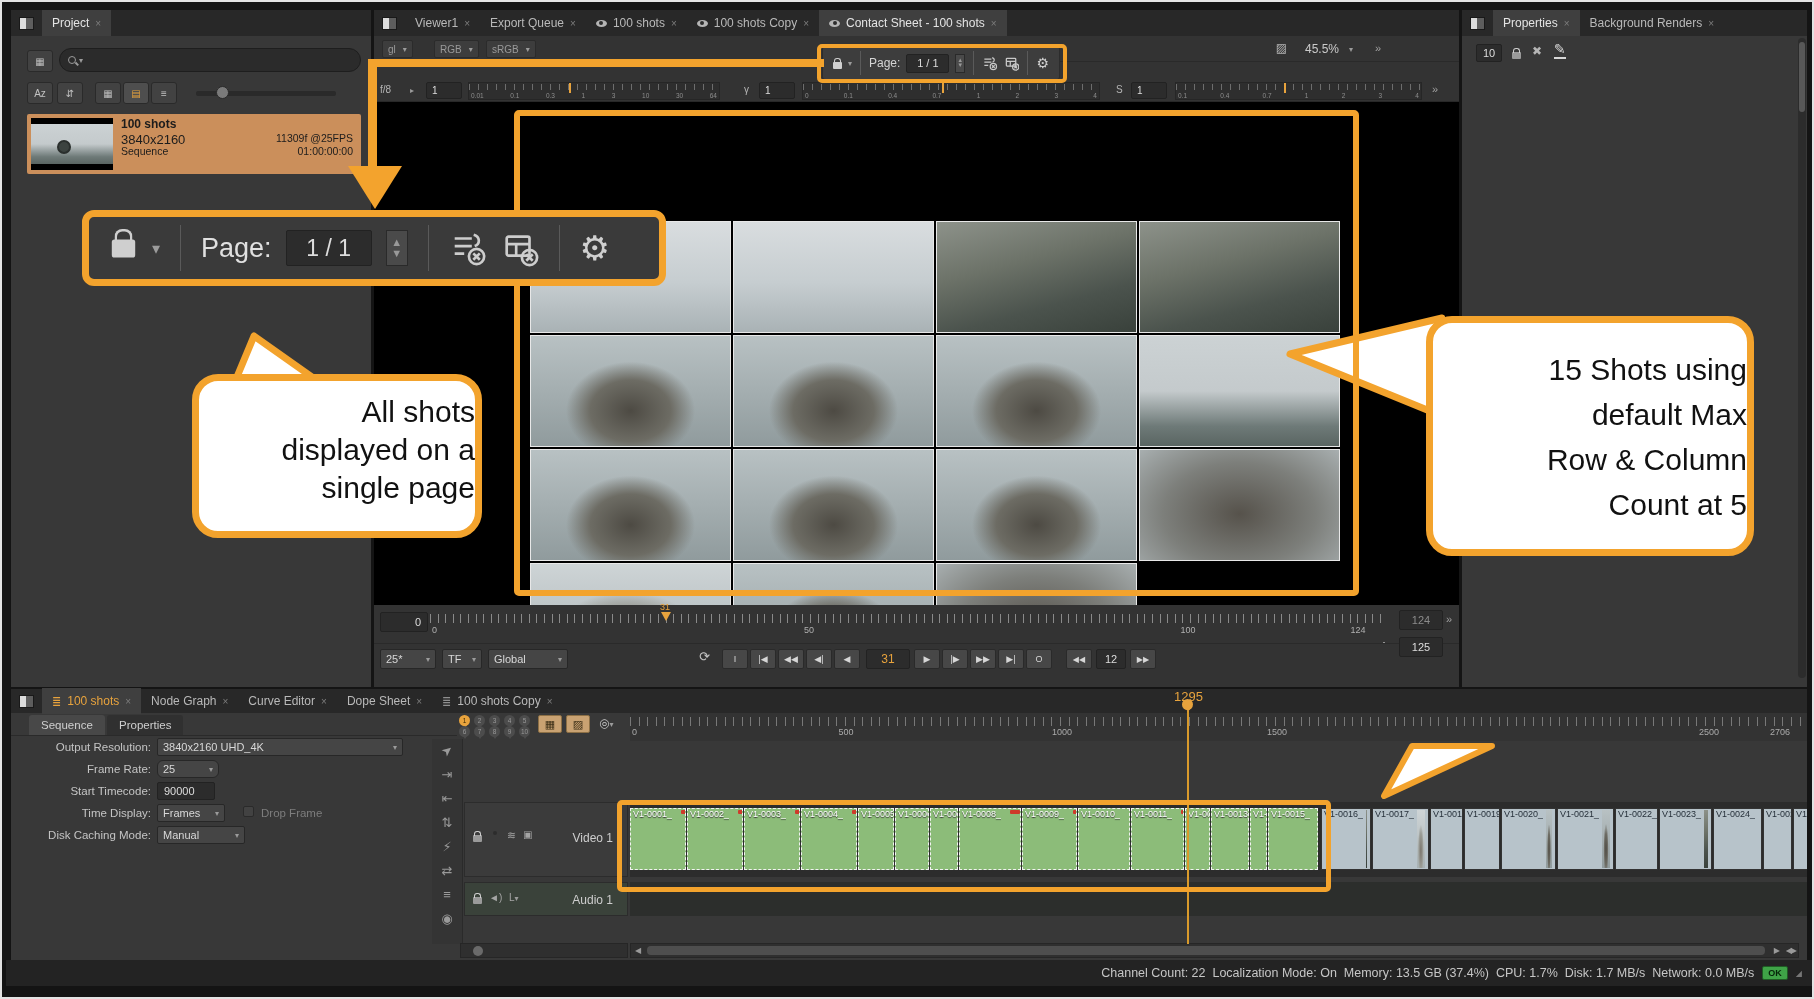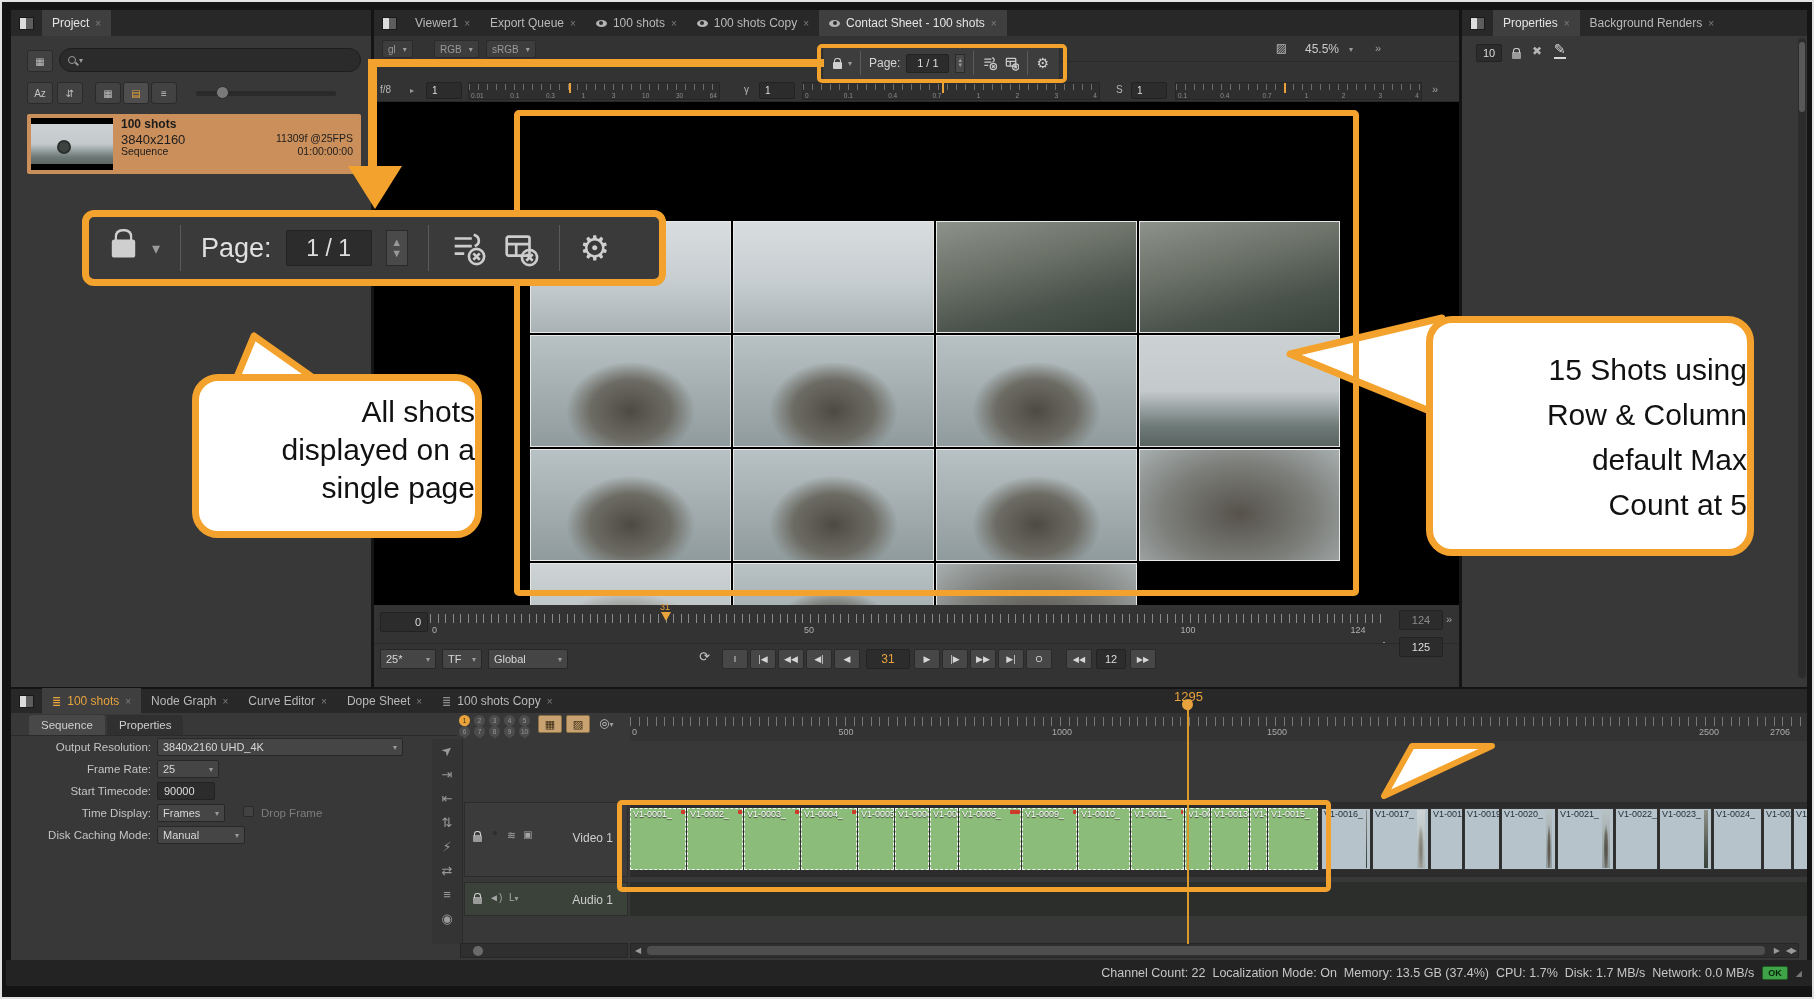--- a/index.html
+++ b/index.html
@@ -434,21 +434,21 @@
         <span>Properties</span>
       </div>
     <div class="abs" style="left:0;top:46px;width:446px;height:1px;background:#2a2a2a;"></div>
 
     <div class="formlabel" style="top:52px;">Output Resolution:</div>
     <span class="ddl formbox" style="top:49px;width:246px;">
         <span>3840x2160 UHD_4K</span>
         <span class="caret">▾</span>
       </span>
     <div class="formlabel" style="top:74px;">Frame Rate:</div>
-    <span class="ddl formbox" style="top:71px;width:62px;">
+    <span class="ddl formbox" style="top:71px;width:62px;border-radius:6px;">
         <span>25</span>
         <span class="caret">▾</span>
       </span>
     <div class="formlabel" style="top:96px;">Start Timecode:</div>
     <span class="field formbox" style="top:93px;width:58px;padding-left:6px;">90000</span>
     <div class="formlabel" style="top:118px;">Time Display:</div>
     <span class="ddl formbox" style="top:115px;width:68px;">
         <span>Frames</span>
         <span class="caret">▾</span>
       </span>
@@ -768,17 +768,17 @@
     <span class="gear" style="font-size:34px;">⚙</span>
   </div>
 
   <div class="bubble" id="left-bubble" style="left:190px;top:372px;width:290px;height:164px;padding-top:12px;">
       <div class="ln">All shots</div>
       <div class="ln">displayed on a</div>
       <div class="ln">single page</div>
     </div>
   <div class="bubble" id="right-bubble" style="left:1424px;top:314px;width:328px;height:240px;padding-top:24px;">
       <div class="ln" style="line-height: 45px;">15 Shots using</div>
+      <div class="ln" style="line-height: 45px;">default Max</div>
       <div class="ln" style="line-height: 45px;">Row &amp; Column</div>
-      <div class="ln" style="line-height: 45px;">default Max</div>
       <div class="ln" style="line-height: 45px;">Count at 5</div>
     </div>
 </div>
 
 </body></html>

